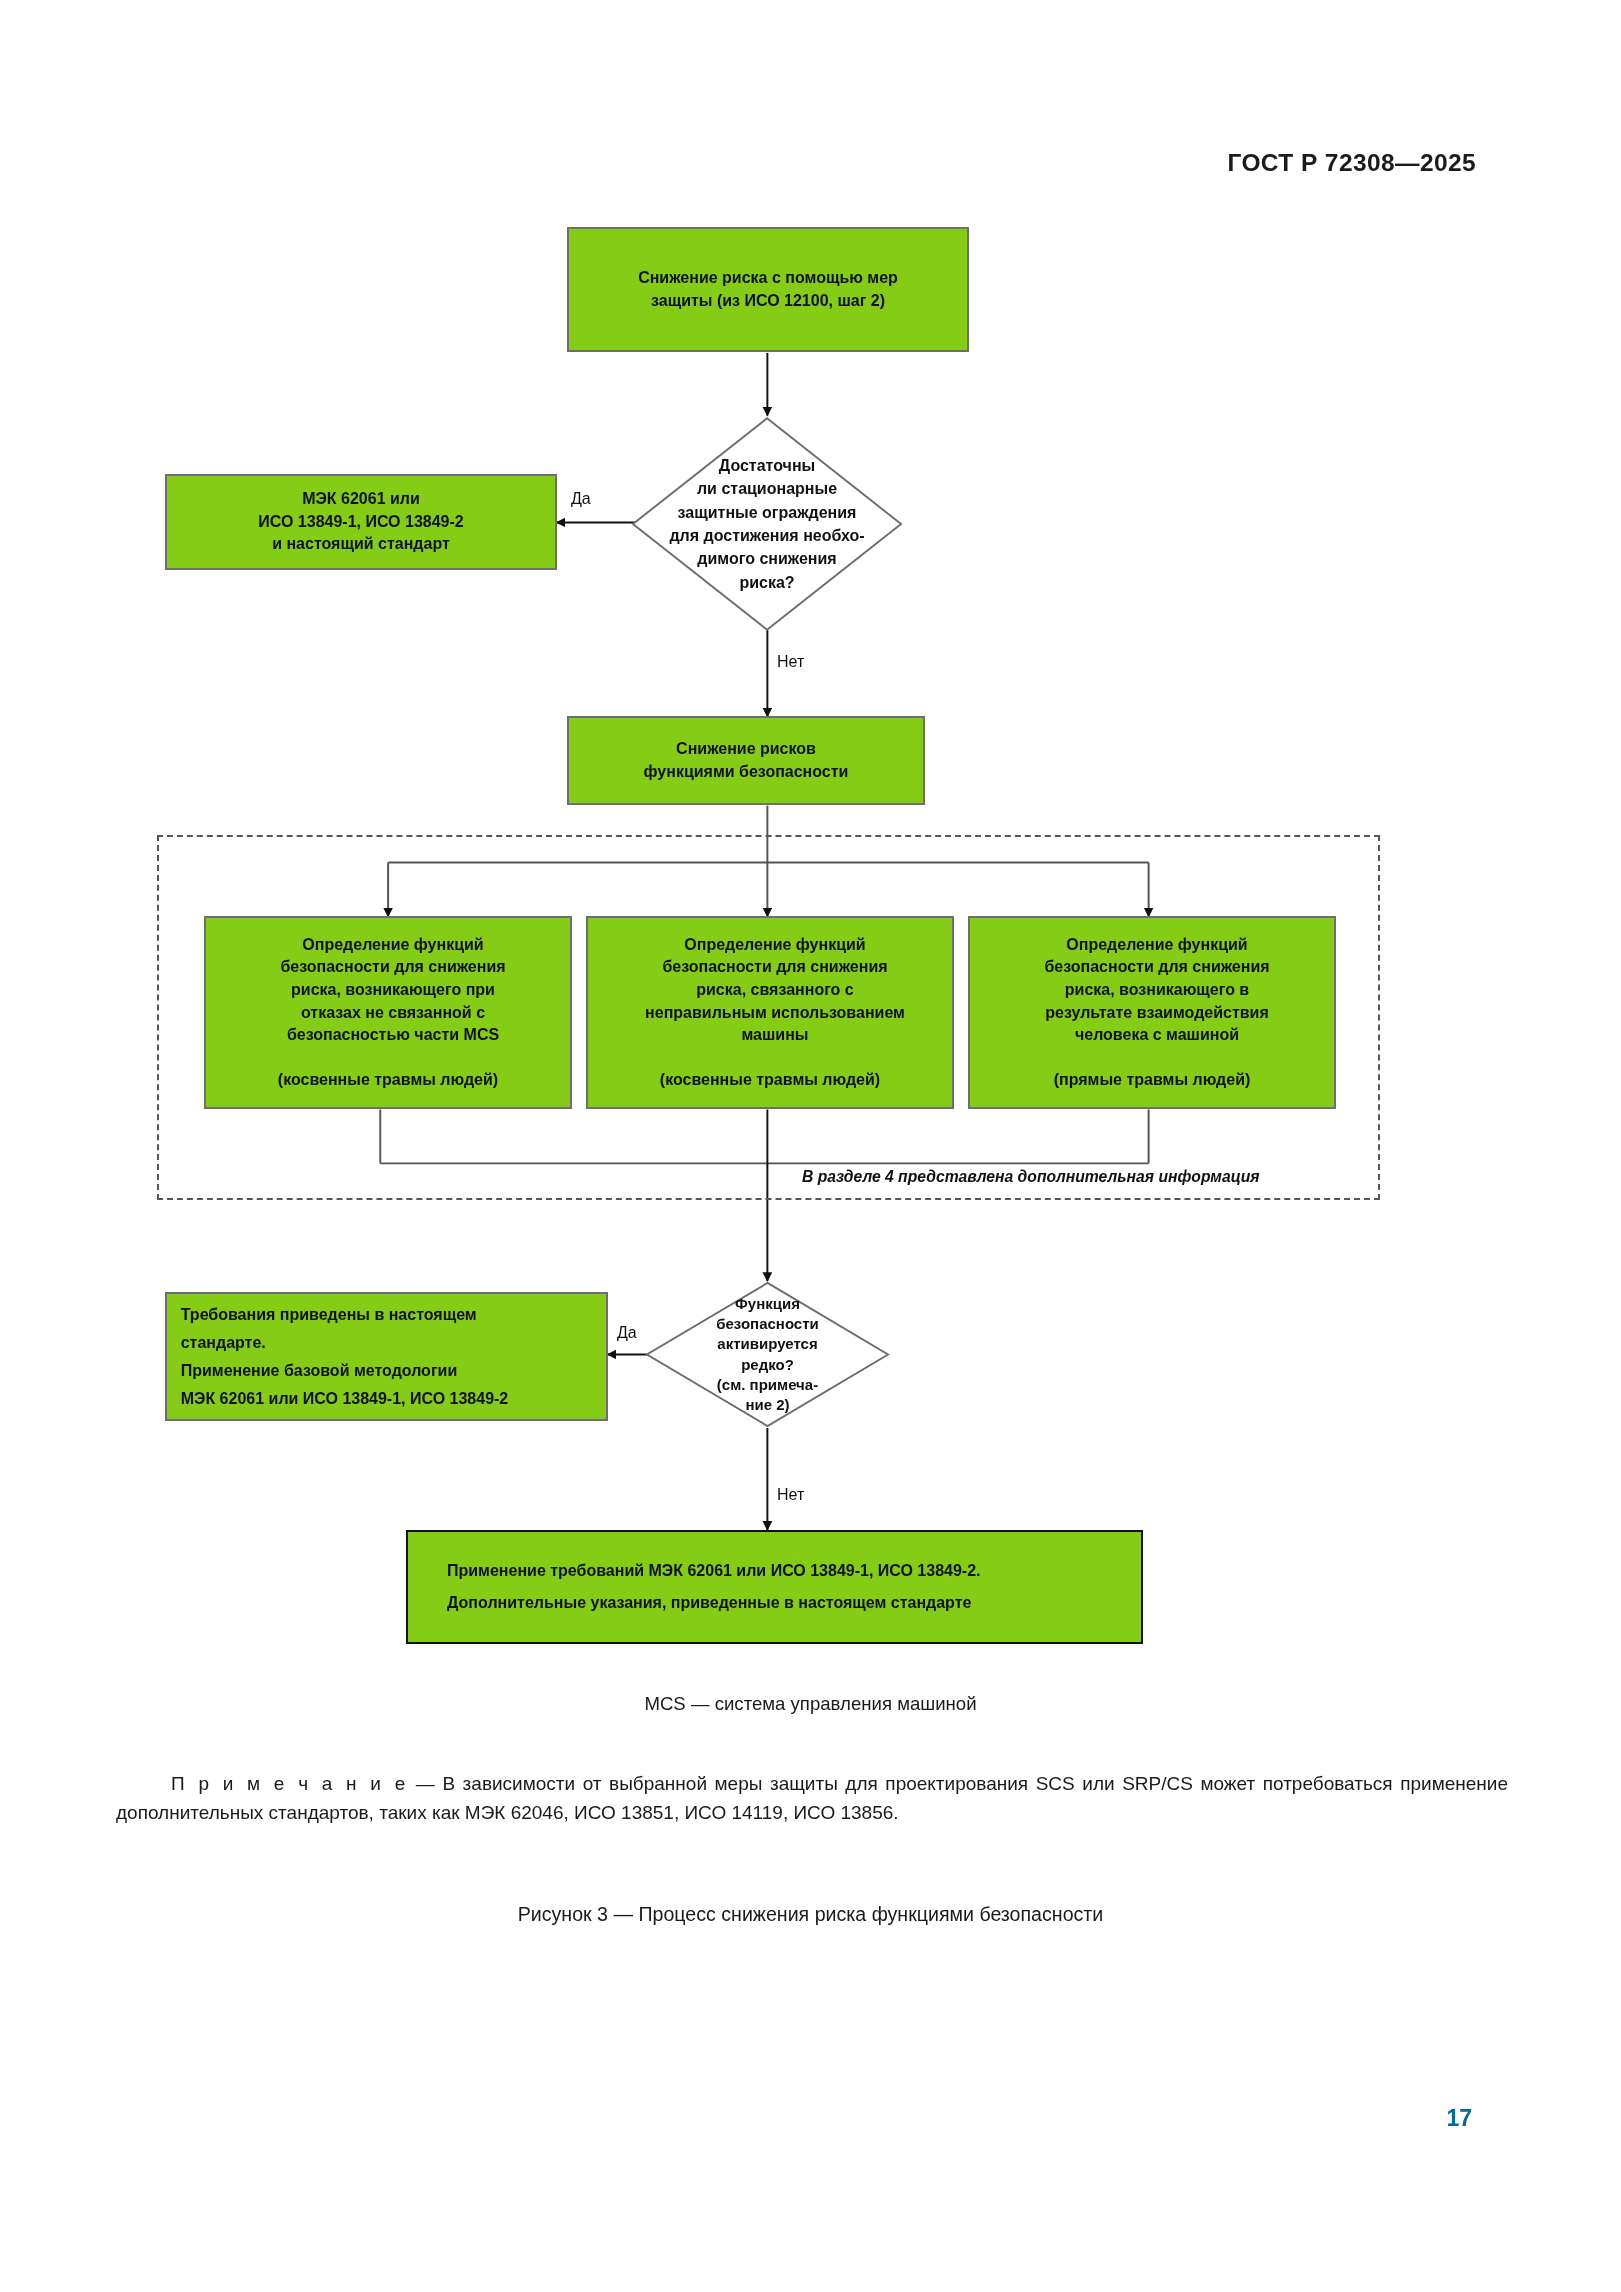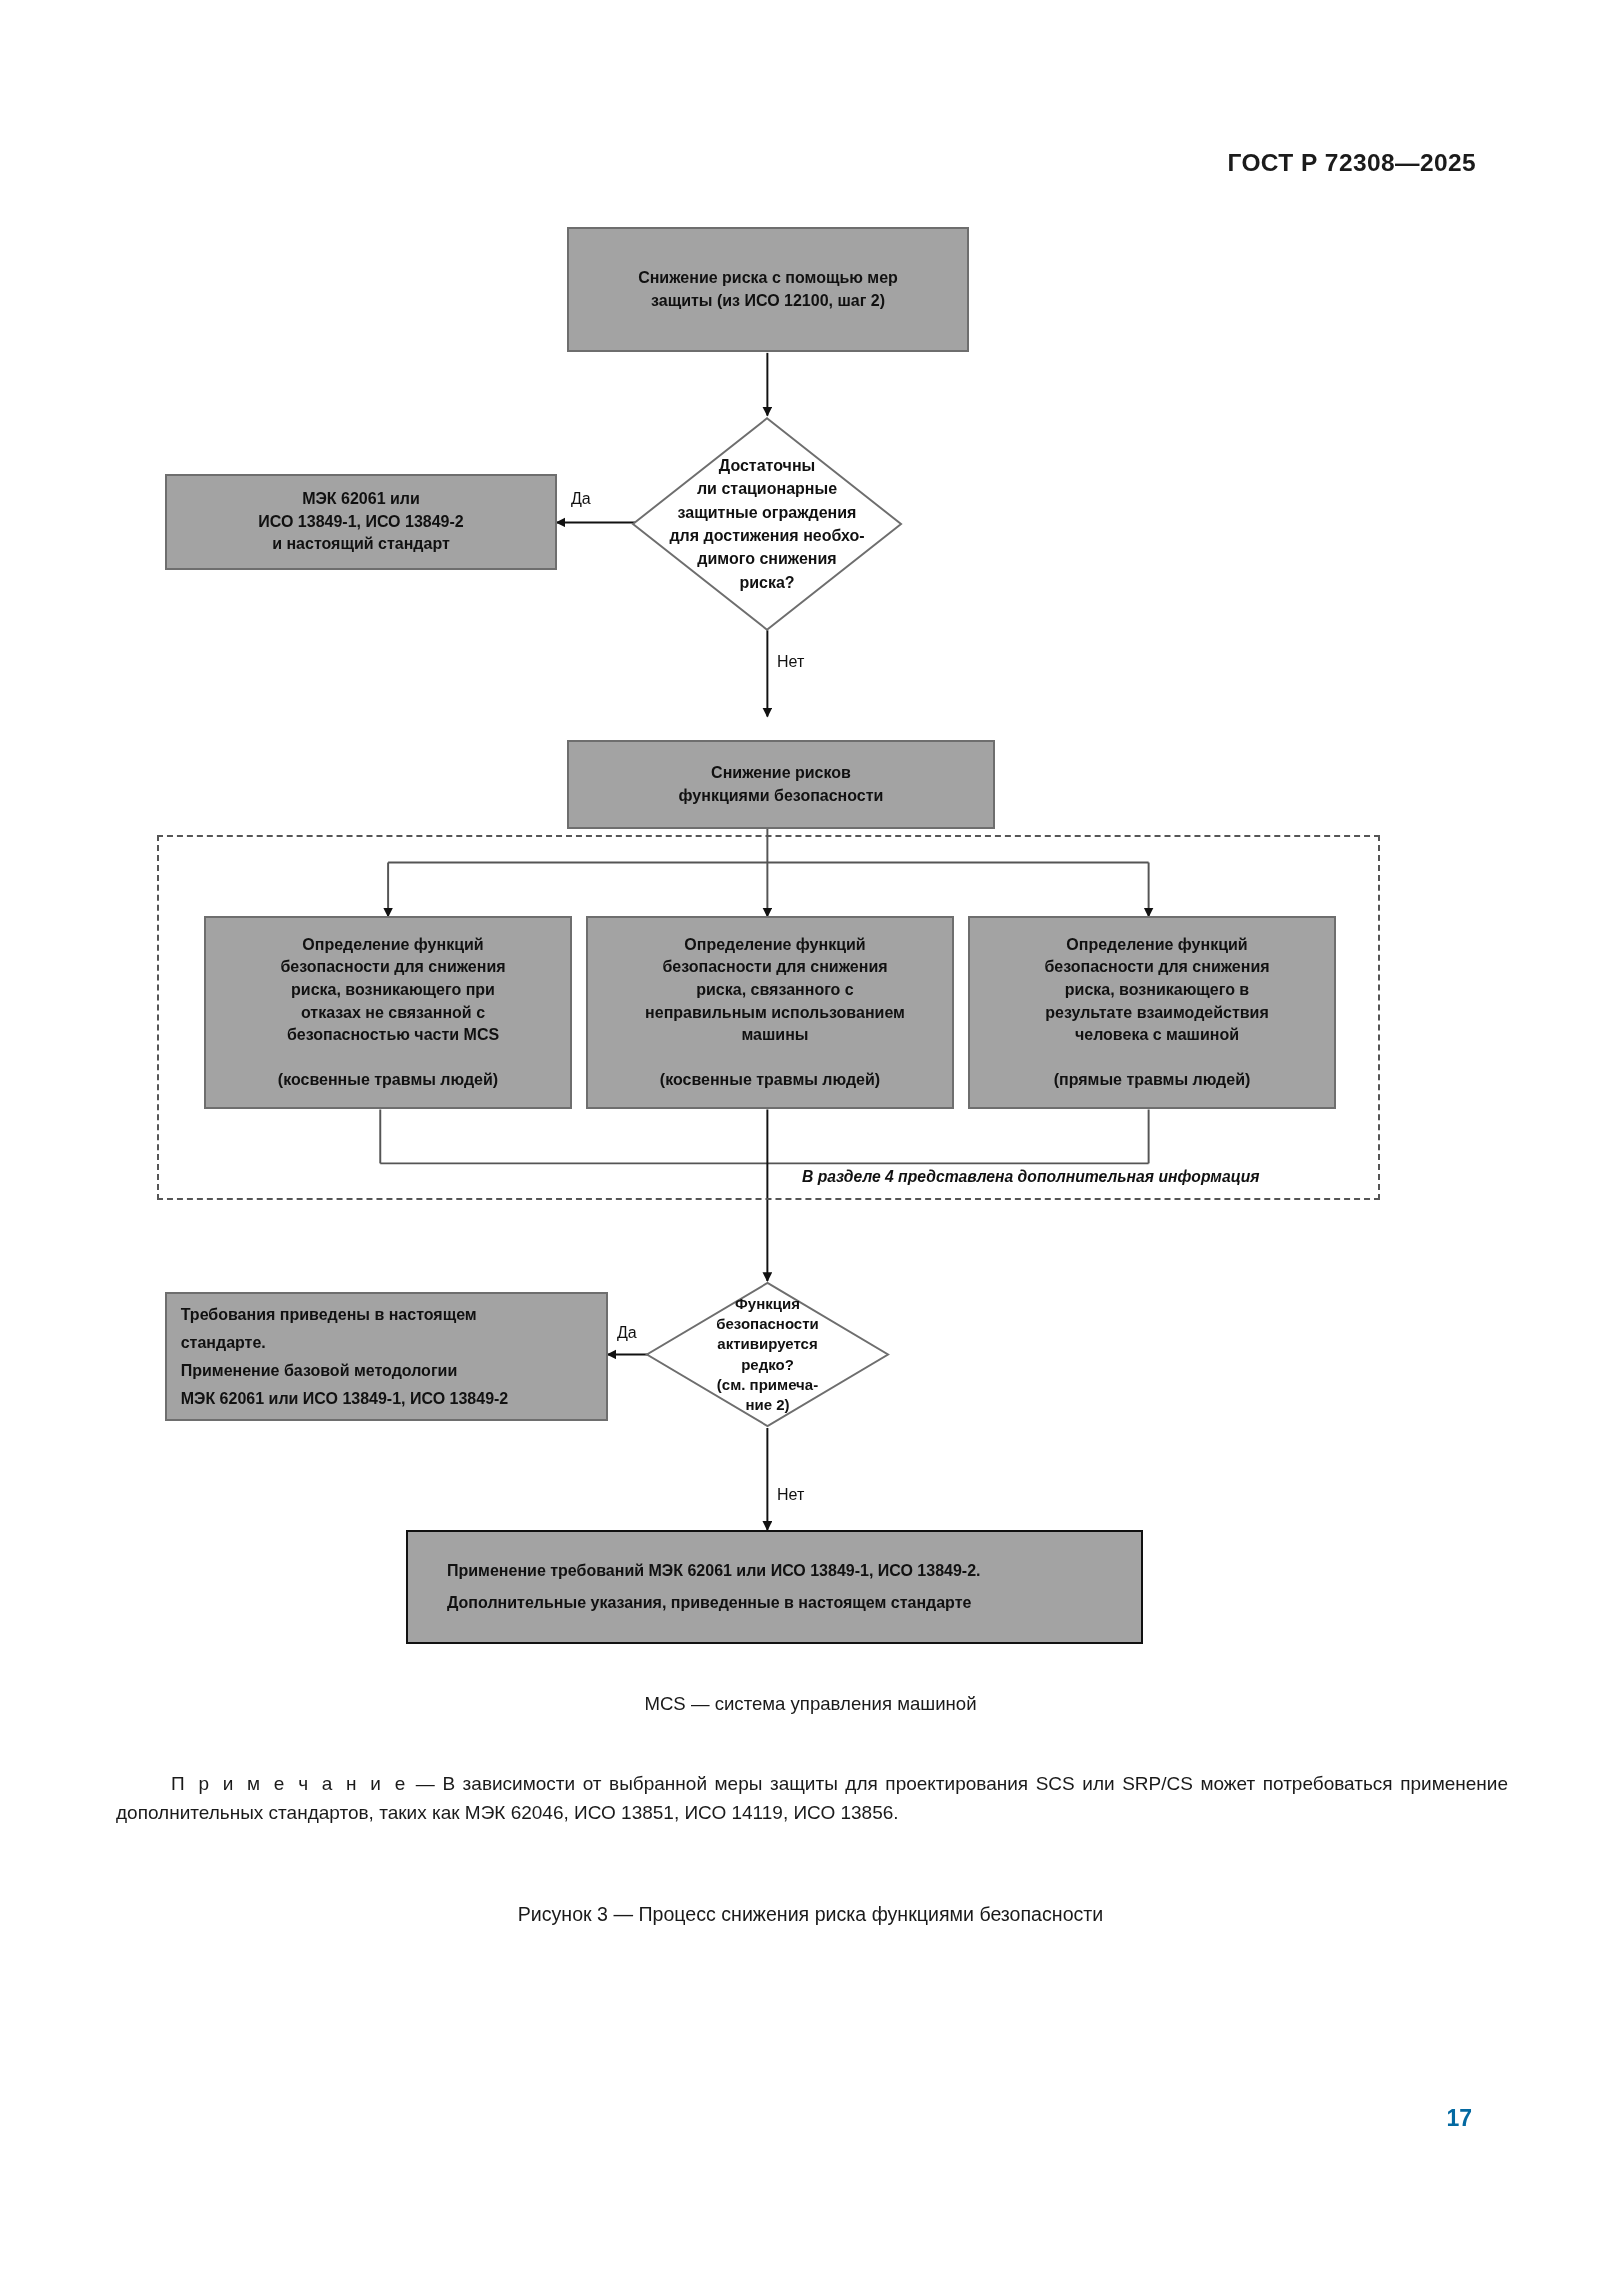--- a/index.html
+++ b/index.html
@@ -47,21 +47,21 @@
     top: 0;
     width: 1621px;
     height: 1725px;
     pointer-events: none;
   }
 
   
   .node {
     position: absolute;
     box-sizing: border-box;
-    background: #a3a3a3;
+    background: #84cc16;
     border: 2px solid #6e6e6e;
     display: flex;
     flex-direction: column;
     align-items: center;
     justify-content: center;
     text-align: center;
     font-size: 16px;
     font-weight: bold;
     line-height: 1.42;
     color: #111;
@@ -242,21 +242,21 @@
 
     <div class="edge-label" style="left:571px; top:490px;">Да</div>
     <div class="edge-label" style="left:777px; top:653px;">Нет</div>
 
     <div class="node" style="left:165px; top:474px; width:392px; height:96px;">
       <span class="ln">МЭК 62061 или</span>
       <span class="ln">ИСО 13849-1, ИСО 13849-2</span>
       <span class="ln">и настоящий стандарт</span>
     </div>
 
-    <div class="node" style="left:567px; top:740px; width:428px; height:89px;">
+    <div class="node" style="left:567px; top:716px; width:358px; height:89px;">
       <span class="ln">Снижение рисков</span>
       <span class="ln">функциями безопасности</span>
     </div>
 
     <div class="node split" style="left:204px; top:916px; width:368px; height:193px;">
       <span class="topgroup">
         <span class="ln">Определение функций</span>
         <span class="ln">безопасности для снижения</span>
         <span class="ln">риска, возникающего при</span>
         <span class="ln">отказах не связанной с</span>

